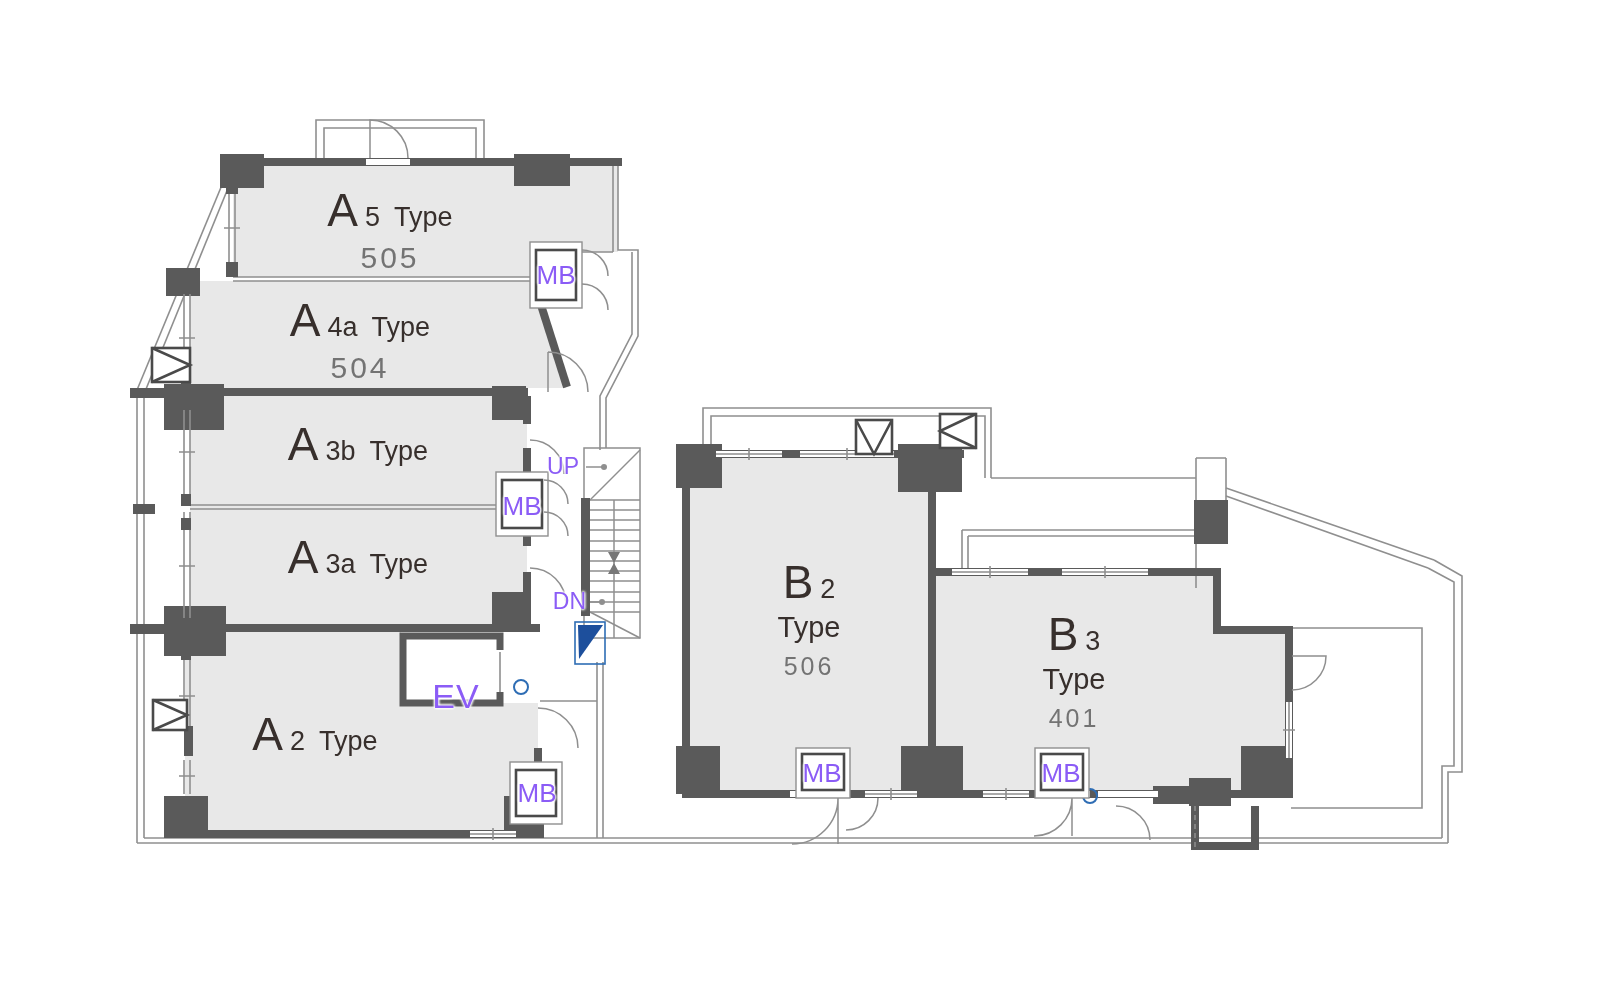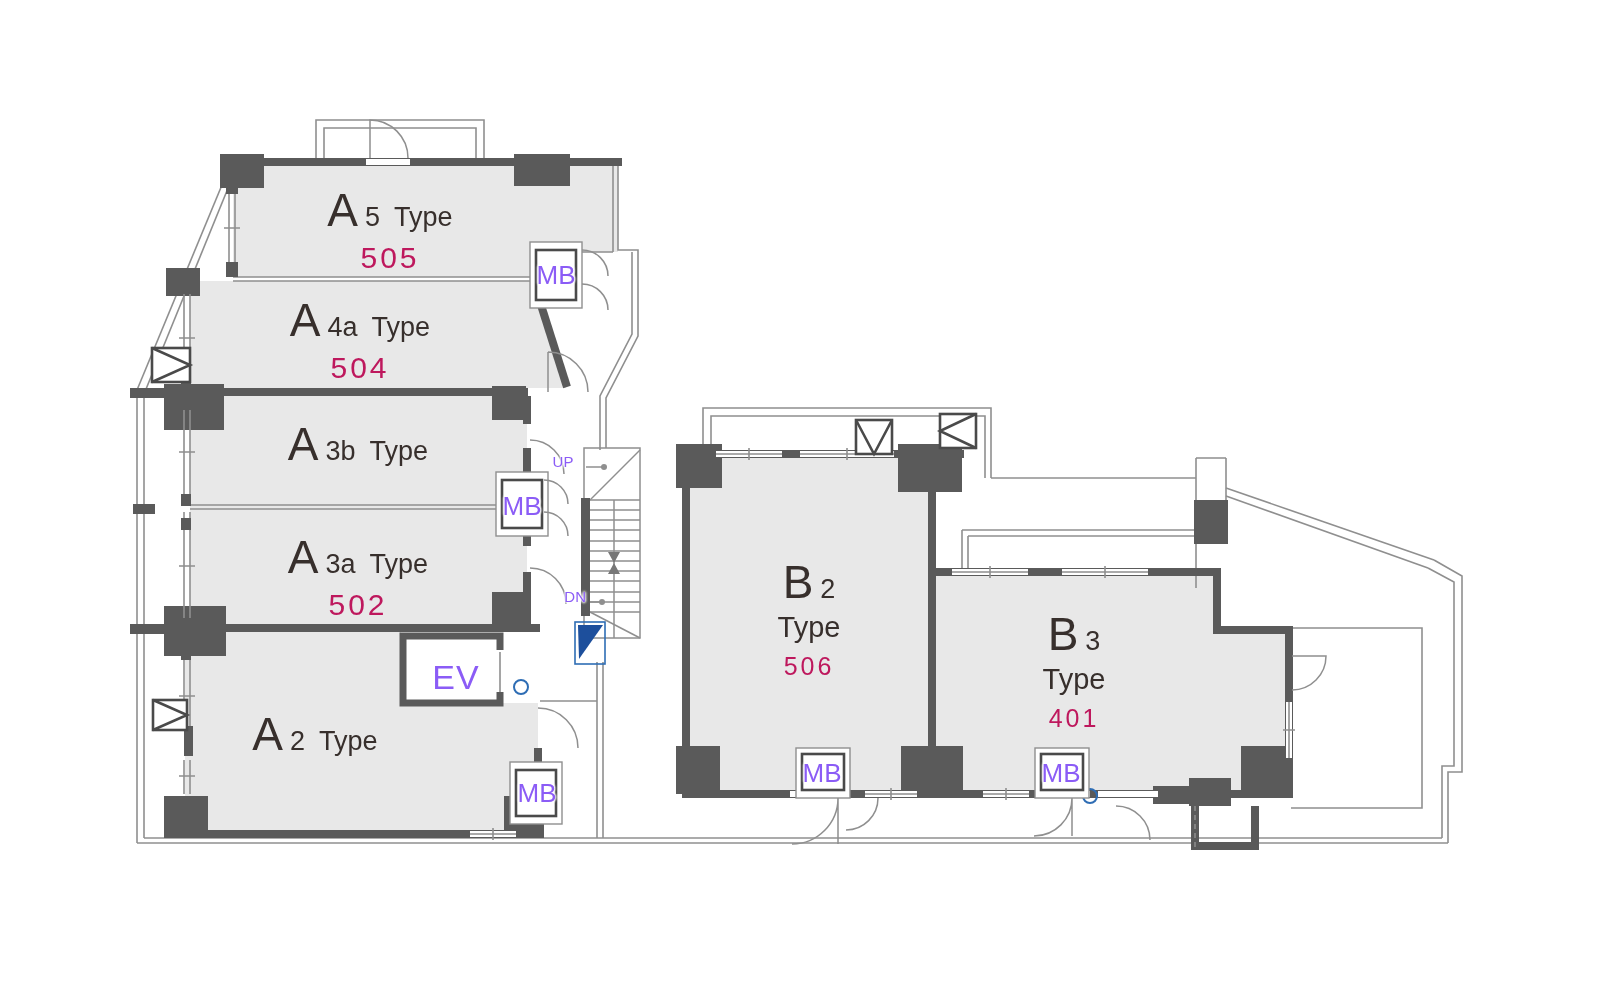--- a/index.html
+++ b/index.html
@@ -6,26 +6,26 @@
   #stage{
     position:relative;width:1612px;height:995px;background:#ffffff;overflow:hidden;
     font-family:"Liberation Sans", sans-serif;
   }
   #plan-svg{position:absolute;left:0;top:0;}
   .lbl{position:absolute;text-align:center;color:#372f2c;line-height:1.05;white-space:nowrap;}
   .unit .l1{display:flex;align-items:baseline;justify-content:center;}
   .unit .L{font-size:46px;}
   .unit .V{font-size:27px;margin-left:7px;}
   .unit .T{font-size:27px;margin-left:14px;}
-  .unit .num{font-size:30px;color:#be185d;letter-spacing:3px;margin-top:8px;}
+  .unit .num{font-size:30px;color:#737373;letter-spacing:3px;margin-top:8px;}
   .unit-b .T2{font-size:29px;margin-top:6px;}
   .unit-b .num{font-size:25px;margin-top:10px;}
   .tag{font-size:26px;color:#8b5cf6;
        text-shadow:0 0 3px #fff,0 0 3px #fff,0 0 3px #fff,0 0 3px #fff;}
-  .tag-sm{font-size:15px;}
+  .tag-sm{font-size:23px;}
   .tag-ev{font-size:34px;letter-spacing:1px;}
 </style>
 </head>
 <body>
 
 <div id="stage">
 
 <svg id="plan-svg" width="1612" height="995" viewBox="0 0 1612 995">
 
   <g fill="#e8e8e8" stroke="none">
@@ -286,21 +286,20 @@
         <span class="T">Type</span>
     </div>
   </div>
 
   <div class="lbl unit" style="left:218px;top:533px;width:280px;">
     <div class="l1">
       <span class="L">A</span>
         <span class="V">3a</span>
         <span class="T">Type</span>
     </div>
-    <div class="num">502</div>
   </div>
 
   <div class="lbl unit" style="left:175px;top:710px;width:280px;">
     <div class="l1">
       <span class="L">A</span>
         <span class="V">2</span>
         <span class="T">Type</span>
     </div>
   </div>
 
@@ -315,21 +314,21 @@
 
   <div class="lbl unit unit-b" style="left:995px;top:610px;width:158px;">
     <div class="l1">
       <span class="L">B</span>
         <span class="V">3</span>
     </div>
     <div class="T2">Type</div>
     <div class="num">401</div>
   </div>
 
-  <div class="lbl tag tag-ev" style="left:426px;top:660px;width:60px;">EV</div>
+  <div class="lbl tag tag-ev" style="left:426px;top:679px;width:60px;">EV</div>
   <div class="lbl tag tag-sm" style="left:540px;top:454px;width:46px;">UP</div>
   <div class="lbl tag tag-sm" style="left:540px;top:589px;width:46px;text-align:right;">DN</div>
 
   <div class="lbl tag" style="left:530px;top:262px;width:52px;">MB</div>
   <div class="lbl tag" style="left:496px;top:493px;width:52px;">MB</div>
   <div class="lbl tag" style="left:511px;top:780px;width:52px;">MB</div>
   <div class="lbl tag" style="left:796px;top:760px;width:52px;">MB</div>
   <div class="lbl tag" style="left:1035px;top:760px;width:52px;">MB</div>
 
 </div>

